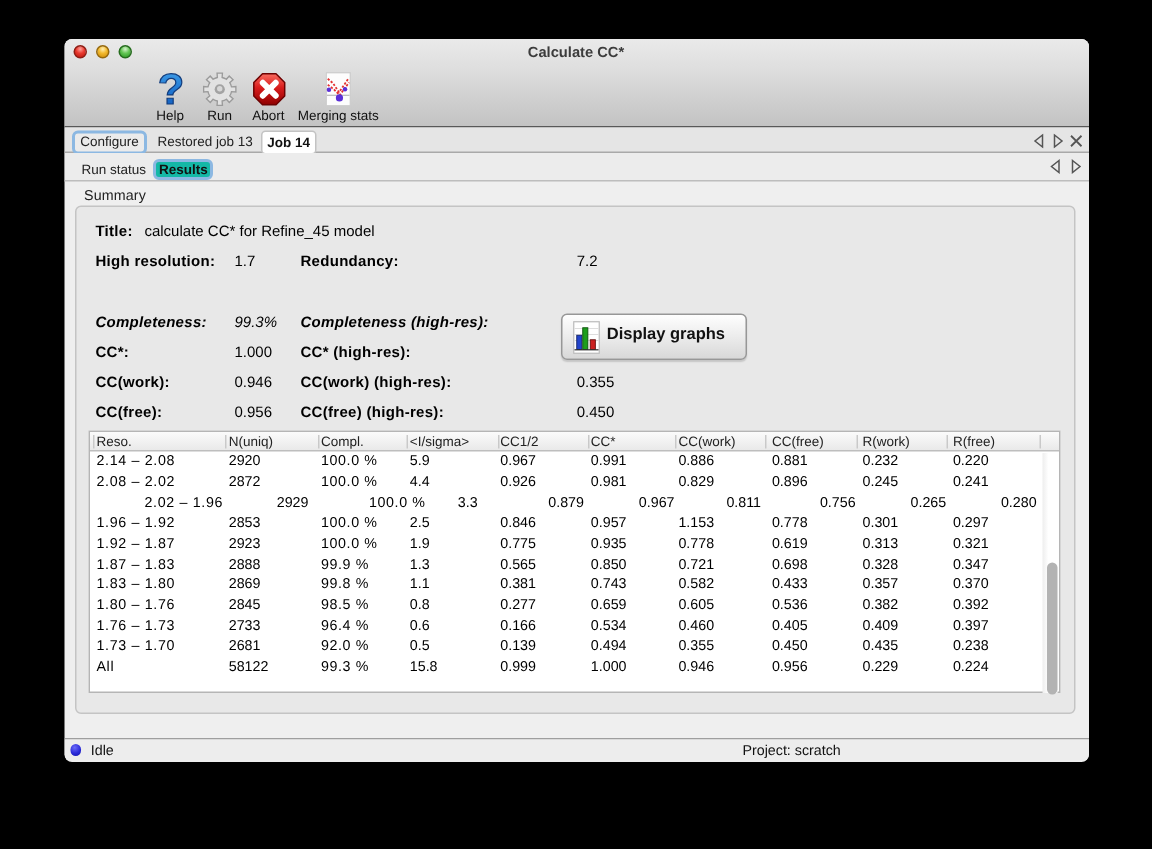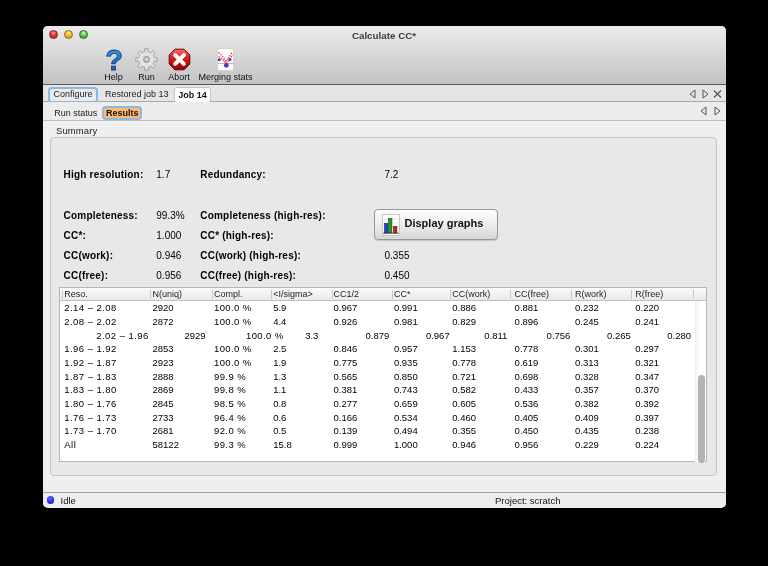--- a/index.html
+++ b/index.html
@@ -13,21 +13,21 @@
 .title{position:absolute;left:0;top:2px;width:100%;text-align:center;font-size:9.8px;font-weight:bold;color:#3c3c3c;line-height:16px;}
 .titem{position:absolute;top:20px;text-align:center;}
 .ticon{height:25px;display:flex;align-items:flex-end;justify-content:center;}
 .tlabel{font-size:9px;color:#111;line-height:12px;margin-top:0px;}
 .tr1{position:absolute;left:0;top:59.3px;width:100%;height:16.6px;background:#e5e5e5;border-bottom:1px solid #a9a9a9;}
 .tr2{position:absolute;left:0;top:75.9px;width:100%;height:19.2px;background:#ececec;border-bottom:1px solid #bdbdbd;}
 .cfg{position:absolute;left:5.8px;top:2.4px;width:49.5px;height:15.5px;border:2px solid #8cb8e2;border-radius:4px;background:#ebebeb;font-size:9px;color:#222;text-align:center;line-height:11.5px;}
 .rj{position:absolute;left:62.5px;top:3px;font-size:9px;color:#222;line-height:13px;}
 .job14{position:absolute;left:131.4px;top:2.2px;width:37px;height:15.4px;background:#fff;border:1px solid #c3c3c3;border-radius:3px;font-size:9px;font-weight:bold;color:#111;text-align:center;line-height:14px;}
 .runst{position:absolute;left:11.8px;top:5px;font-size:9px;color:#222;line-height:13px;}
-.results{position:absolute;left:59.8px;top:4.5px;width:40px;height:14px;background:#fdba74;border:2px solid #8cb8e2;border-radius:4px;font-size:9px;font-weight:bold;color:#111;text-align:center;line-height:10px;}
+.results{position:absolute;left:59.8px;top:4.5px;width:40px;height:14px;background:#14b8a6;border:2px solid #8cb8e2;border-radius:4px;font-size:9px;font-weight:bold;color:#111;text-align:center;line-height:10px;}
 .sumlbl{position:absolute;left:13.5px;top:99.5px;font-size:9.5px;font-weight:normal;color:#222;letter-spacing:0.1px;}
 .gb{position:absolute;left:7.5px;top:111.5px;width:666.5px;height:338.5px;background:#e8e8e8;border:1px solid #c4c4c4;border-radius:4px;}
 .srow{position:absolute;left:0;width:100%;height:14px;font-size:10px;color:#000;line-height:14px;}
 .sl1{position:absolute;left:12.6px;font-weight:bold;letter-spacing:0.2px;}
 .sv1{position:absolute;left:105.3px;}
 .sl2{position:absolute;left:149.3px;font-weight:bold;letter-spacing:0.2px;}
 .sv2{position:absolute;left:287.5px;margin-left:46px;}
 .btn{position:absolute;left:322.5px;top:70.7px;width:124px;height:31px;border:1px solid #979797;border-radius:4px;background:linear-gradient(180deg,#fefefe 0%,#ececec 50%,#d8d8d8 100%);box-shadow:0 1px 1px rgba(0,0,0,0.15);}
 .btnlbl{position:absolute;left:30px;top:7px;font-size:11px;font-weight:bold;color:#111;}
 .tbl{position:absolute;left:7.5px;top:149.2px;width:648px;height:174.8px;background:#fff;border:1px solid #b5b5b5;}
@@ -131,27 +131,31 @@
     <div class="runst">Run status</div>
     <div class="results">Results</div>
     <svg class="abs" style="left:656px;top:4px;" width="24" height="10" viewBox="0 0 24 10">
       <path d="M7 1 L2 5 L7 9 Z" fill="none" stroke="#555" stroke-width="1"></path>
       <path d="M16 1 L21 5 L16 9 Z" fill="none" stroke="#555" stroke-width="1"></path>
     </svg>
   </div>
   <div class="sumlbl">Summary</div>
 
   <div class="gb">
+    <div class="srow" style="top:9.7px;">
+        <span class="sl1">Title:</span>
+        <span style="position:absolute;left:45.3px;">calculate CC* for Refine_45 model</span>
+      </div>
     <div class="srow" style="top:30px;">
         <span class="sl1">High resolution:</span>
         <span class="sv1">1.7</span>
         <span class="sl2">Redundancy:</span>
         <span class="sv2">7.2</span>
       </div>
-    <div class="srow" style="top:70.5px;">
+    <div class="srow" style="top:70.5px;font-style:italic;">
         <span class="sl1">Completeness:</span>
         <span class="sv1">99.3%</span>
         <span class="sl2">Completeness (high-res):</span>
         <span class="sv2">92.0%</span>
       </div>
     <div class="srow" style="top:90.7px;">
         <span class="sl1">CC*:</span>
         <span class="sv1">1.000</span>
         <span class="sl2">CC* (high-res):</span>
         <span class="sv2">0.494</span>

